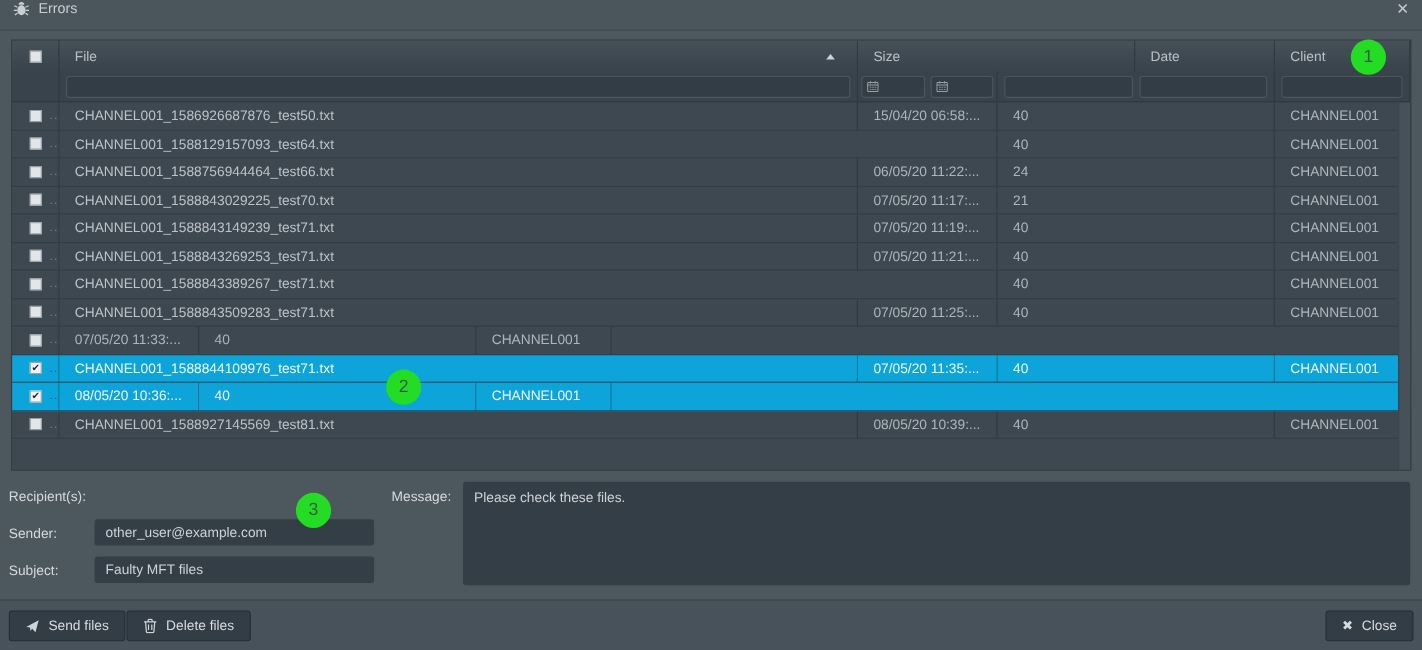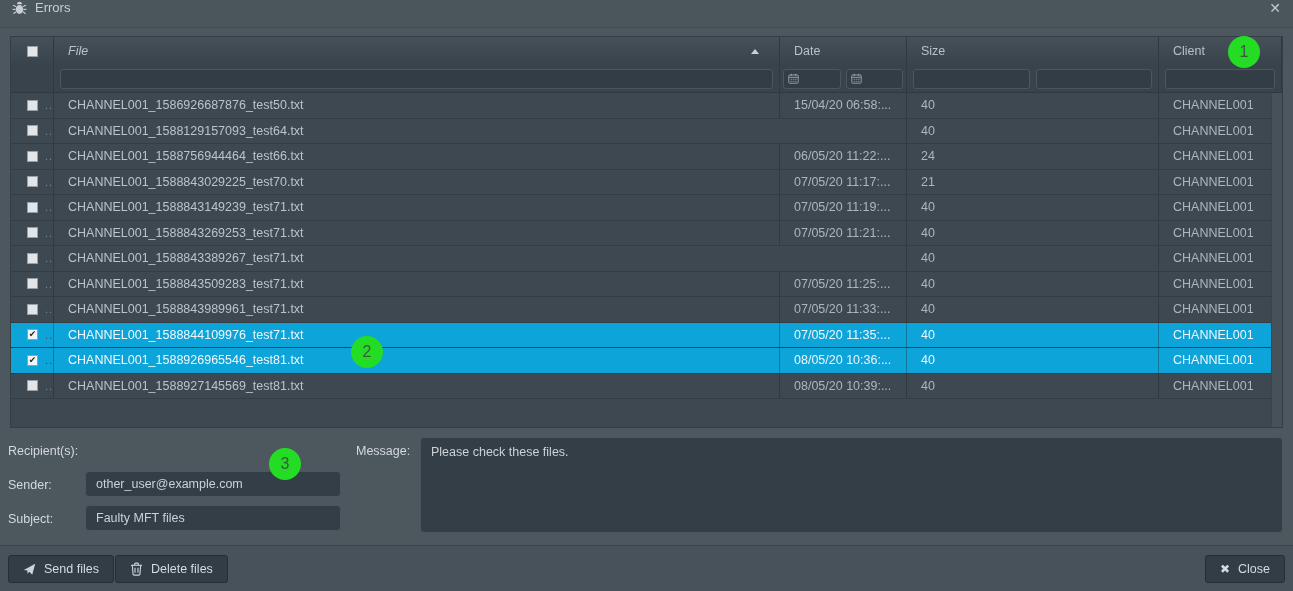--- a/index.html
+++ b/index.html
@@ -22,21 +22,21 @@
     background:#3e4851; border:1px solid #343e46; display:flex; flex-direction:column;
   }
   .thead { height:28px; display:flex; background:linear-gradient(#465058,#39434b); color:#b9c0c6; flex:none; }
   .thead .hcell { display:flex; align-items:center; padding-left:14px; border-right:1px solid #2f3941; }
   .c-check { width:43px; flex:none; }
   .c-file  { flex:1; min-width:0; }
   .c-date  { width:127px; flex:none; }
   .c-size  { width:252px; flex:none; }
   .c-client{ width:123px; flex:none; }
   .thead .c-check { justify-content:center; padding-left:0; }
-  .thead .c-file { justify-content:space-between; padding-right:20px;font-style:italic; }
+  .thead .c-file { justify-content:space-between; padding-right:20px; }
   .sort-asc { width:0; height:0; border-left:4px solid transparent; border-right:4px solid transparent; border-bottom:5px solid #ccd1d6; }
   
   .tfilters { height:28px; display:flex; background:#39434b; flex:none; border-bottom:1px solid #2f3941; }
   .tfilters .fcell { display:flex; align-items:center; gap:6px; padding:0 6px; border-right:1px solid #2f3941; }
   .finput {
     height:20px; width:100%; background:#333d45; border:1px solid #4c565e; border-radius:3px;
     color:#ccd2d6; font-size:12px; padding:0 6px; outline:none; min-width:0;
     font-family:"Liberation Sans","DejaVu Sans",sans-serif;
   }
   .date-f { display:flex; align-items:center; gap:4px; padding:0 4px; flex:1; }
@@ -115,25 +115,25 @@
 
   <div class="table">
     <div class="thead">
       <div class="hcell c-check">
         <span class="cb"></span>
       </div>
       <div class="hcell c-file">
         <span>File</span>
         <span class="sort-asc"></span>
       </div>
+      <div class="hcell c-size">
+        <span>Size</span>
+      </div>
       <div class="hcell c-date">
         <span>Date</span>
-      </div>
-      <div class="hcell c-size">
-        <span>Size</span>
       </div>
       <div class="hcell c-client">
         <span>Client</span>
       </div>
     </div>
 
     <div class="tfilters">
       <div class="fcell c-check"></div>
       <div class="fcell c-file">
         <input class="finput" style="">
@@ -242,41 +242,39 @@
           <div class="cell c-file">CHANNEL001_1588843509283_test71.txt</div>
           <div class="cell c-date">07/05/20 11:25:...</div>
           <div class="cell c-size">40</div>
           <div class="cell c-client">CHANNEL001</div>
         </div>
         <div class="trow">
           <div class="cell c-check">
             <span class="cb"></span>
             <span class="dots">...</span>
           </div>
-          <div class="cell c-file">CHANNEL001_1588843989961_test71.txt</div>
           <div class="cell c-date">07/05/20 11:33:...</div>
           <div class="cell c-size">40</div>
           <div class="cell c-client">CHANNEL001</div>
         </div>
         <div class="trow selected">
           <div class="cell c-check">
             <span class="cb checked">✔</span>
             <span class="dots">...</span>
           </div>
           <div class="cell c-file">CHANNEL001_1588844109976_test71.txt</div>
           <div class="cell c-date">07/05/20 11:35:...</div>
           <div class="cell c-size">40</div>
           <div class="cell c-client">CHANNEL001</div>
         </div>
         <div class="trow selected">
           <div class="cell c-check">
             <span class="cb checked">✔</span>
             <span class="dots">...</span>
           </div>
-          <div class="cell c-file">CHANNEL001_1588926965546_test81.txt</div>
           <div class="cell c-date">08/05/20 10:36:...</div>
           <div class="cell c-size">40</div>
           <div class="cell c-client">CHANNEL001</div>
         </div>
         <div class="trow">
           <div class="cell c-check">
             <span class="cb"></span>
             <span class="dots">...</span>
           </div>
           <div class="cell c-file">CHANNEL001_1588927145569_test81.txt</div>

